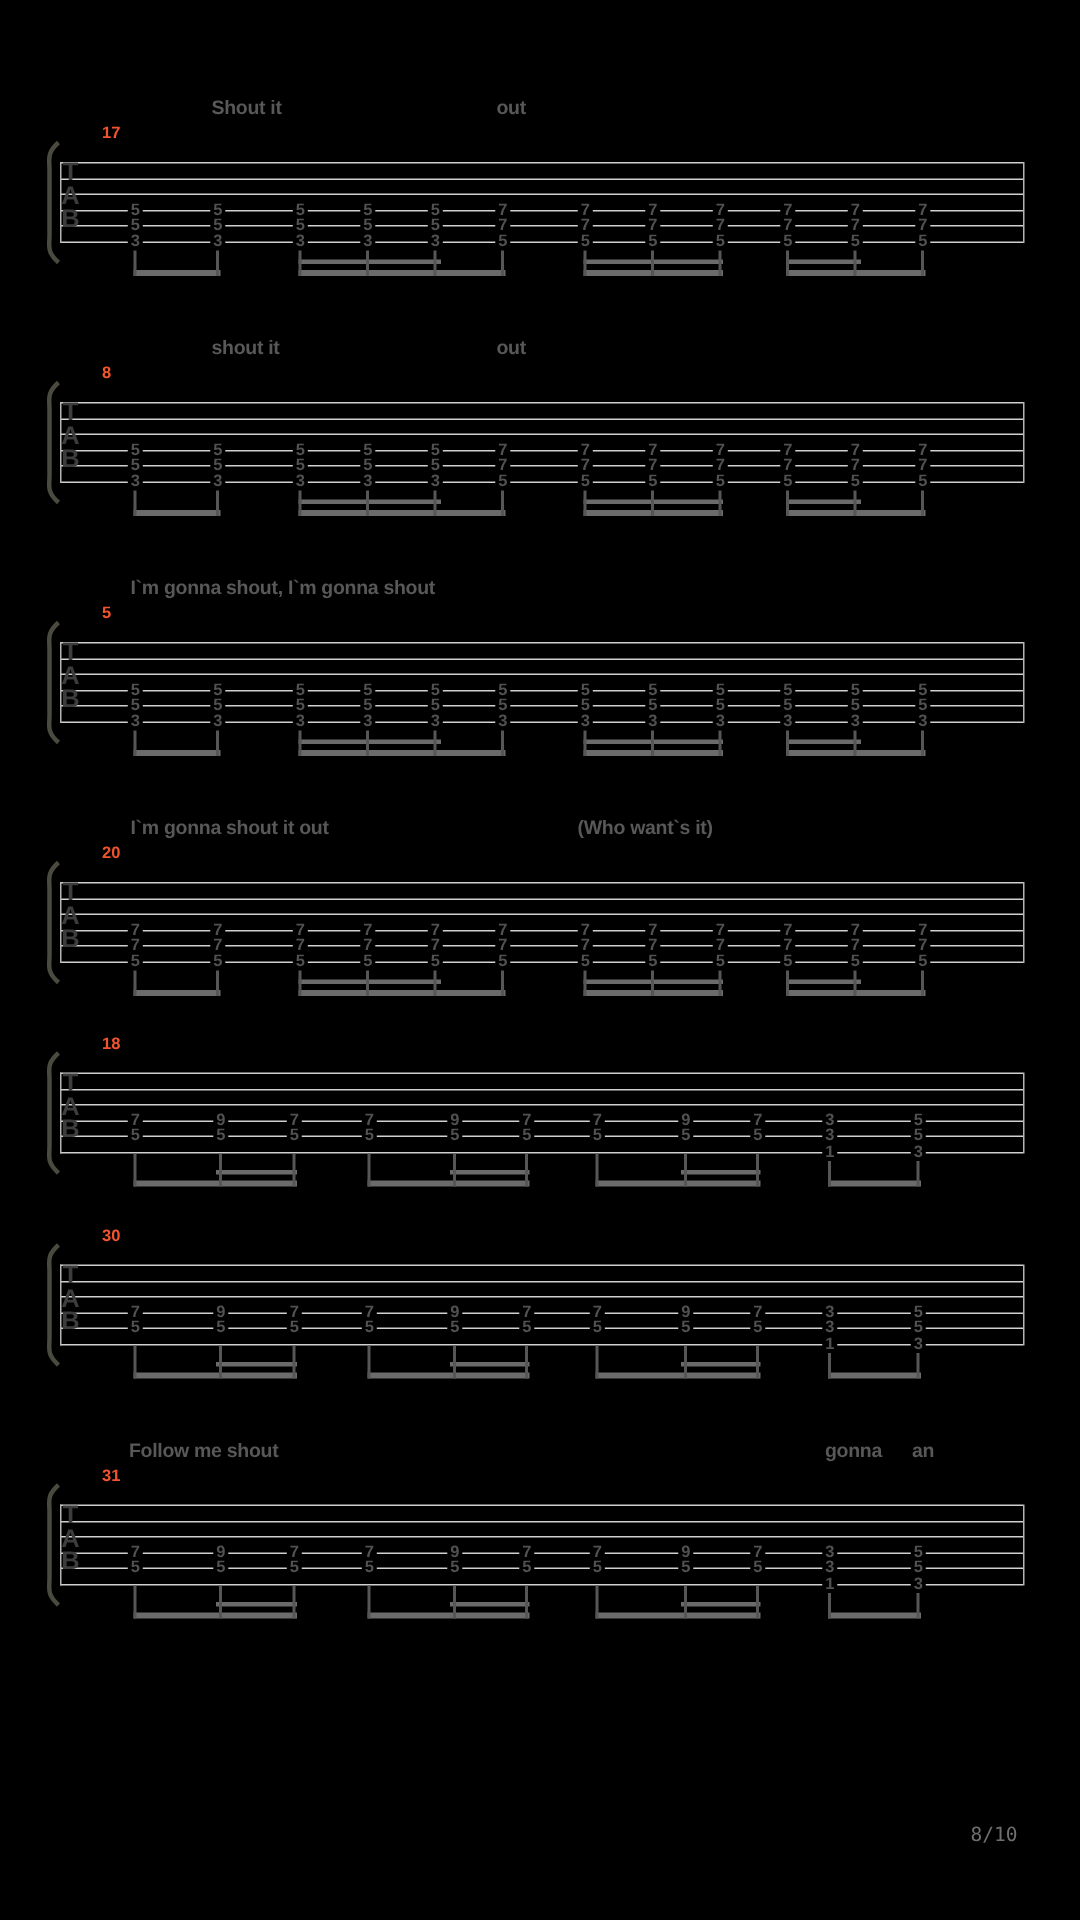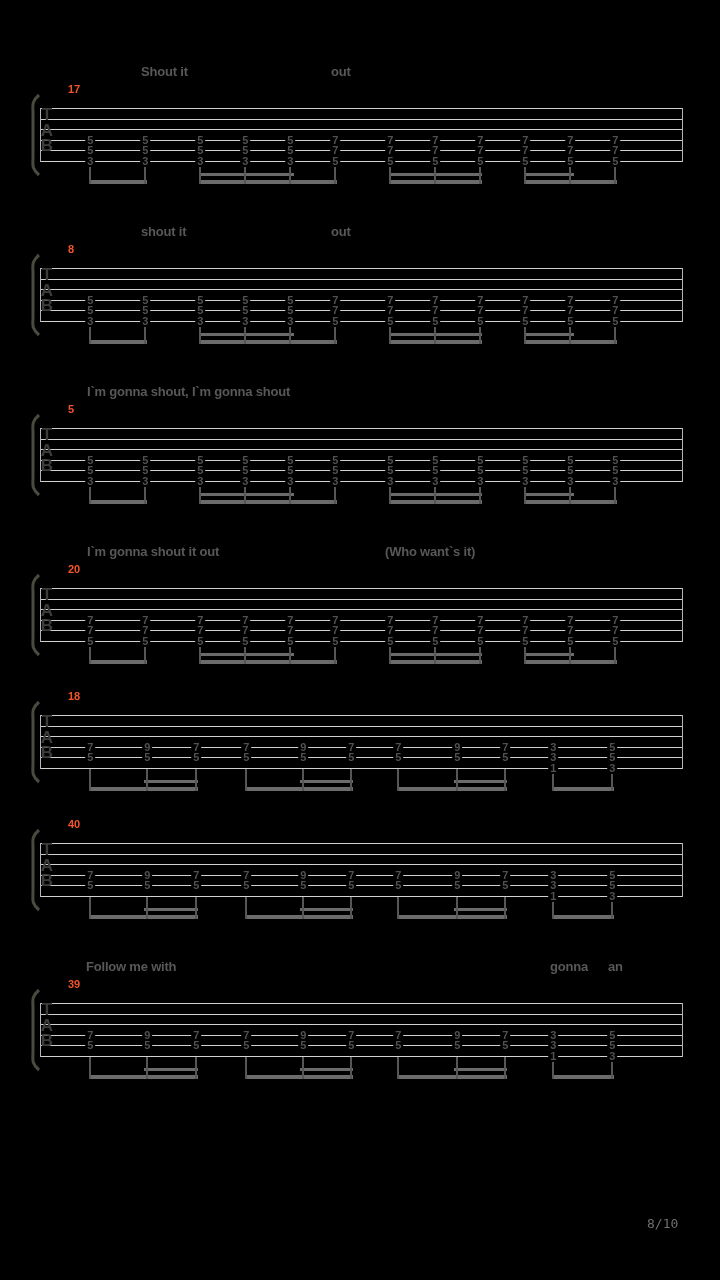--- a/index.html
+++ b/index.html
@@ -371,21 +371,21 @@
     <div class="fret" style="left:457px;top:740.5px;color:#515151">9</div>
     <div class="fret" style="left:457px;top:751.0px;color:#515151">5</div>
     <div class="fret" style="left:505px;top:740.5px;color:#515151">7</div>
     <div class="fret" style="left:505px;top:751.0px;color:#515151">5</div>
     <div class="fret" style="left:553px;top:740.5px;color:#515151">3</div>
     <div class="fret" style="left:553px;top:751.0px;color:#515151">3</div>
     <div class="fret" style="left:553px;top:761.5px;color:#515151">1</div>
     <div class="fret" style="left:612px;top:740.5px;color:#515151">5</div>
     <div class="fret" style="left:612px;top:751.0px;color:#515151">5</div>
     <div class="fret" style="left:612px;top:761.5px;color:#515151">3</div>
-    <div class="mnum" style="left:68px;top:818px;color:#f2552d">40</div>
+    <div class="mnum" style="left:68px;top:818px;color:#f2552d">30</div>
     <svg class="brace" width="16" height="84" viewBox="0 0 16 84" style="left:26px;top:828px">
       <path d="M13 2 C5 9 7 13 7 20 L7 64 C7 71 5 75 13 82" fill="none" stroke="#4b4a3f" stroke-width="3"></path>
     </svg>
     <div class="line" style="left:40px;top:843.0px;width:642px;background:#d0d0d0"></div>
     <div class="line" style="left:40px;top:853.5px;width:642px;background:#d0d0d0"></div>
     <div class="line" style="left:40px;top:864.0px;width:642px;background:#d0d0d0"></div>
     <div class="line" style="left:40px;top:874.5px;width:642px;background:#d0d0d0"></div>
     <div class="line" style="left:40px;top:885.0px;width:642px;background:#d0d0d0"></div>
     <div class="line" style="left:40px;top:895.5px;width:642px;background:#d0d0d0"></div>
     <div class="barline" style="left:40px;top:843px;height:53.5px;background:#b5b5b5"></div>
@@ -430,22 +430,22 @@
     <div class="fret" style="left:457px;top:868.5px;color:#515151">9</div>
     <div class="fret" style="left:457px;top:879.0px;color:#515151">5</div>
     <div class="fret" style="left:505px;top:868.5px;color:#515151">7</div>
     <div class="fret" style="left:505px;top:879.0px;color:#515151">5</div>
     <div class="fret" style="left:553px;top:868.5px;color:#515151">3</div>
     <div class="fret" style="left:553px;top:879.0px;color:#515151">3</div>
     <div class="fret" style="left:553px;top:889.5px;color:#515151">1</div>
     <div class="fret" style="left:612px;top:868.5px;color:#515151">5</div>
     <div class="fret" style="left:612px;top:879.0px;color:#515151">5</div>
     <div class="fret" style="left:612px;top:889.5px;color:#515151">3</div>
-    <div class="mnum" style="left:68px;top:978px;color:#f2552d">39</div>
-    <div class="lyric" style="left:86px;top:959px;color:#585858">Follow me with</div>
+    <div class="mnum" style="left:68px;top:978px;color:#f2552d">31</div>
+    <div class="lyric" style="left:86px;top:959px;color:#585858">Follow me shout</div>
     <div class="lyric" style="left:550px;top:959px;color:#585858">gonna</div>
     <div class="lyric" style="left:608px;top:959px;color:#585858">an</div>
     <svg class="brace" width="16" height="84" viewBox="0 0 16 84" style="left:26px;top:988px">
       <path d="M13 2 C5 9 7 13 7 20 L7 64 C7 71 5 75 13 82" fill="none" stroke="#4b4a3f" stroke-width="3"></path>
     </svg>
     <div class="line" style="left:40px;top:1003.0px;width:642px;background:#d0d0d0"></div>
     <div class="line" style="left:40px;top:1013.5px;width:642px;background:#d0d0d0"></div>
     <div class="line" style="left:40px;top:1024.0px;width:642px;background:#d0d0d0"></div>
     <div class="line" style="left:40px;top:1034.5px;width:642px;background:#d0d0d0"></div>
     <div class="line" style="left:40px;top:1045.0px;width:642px;background:#d0d0d0"></div>

